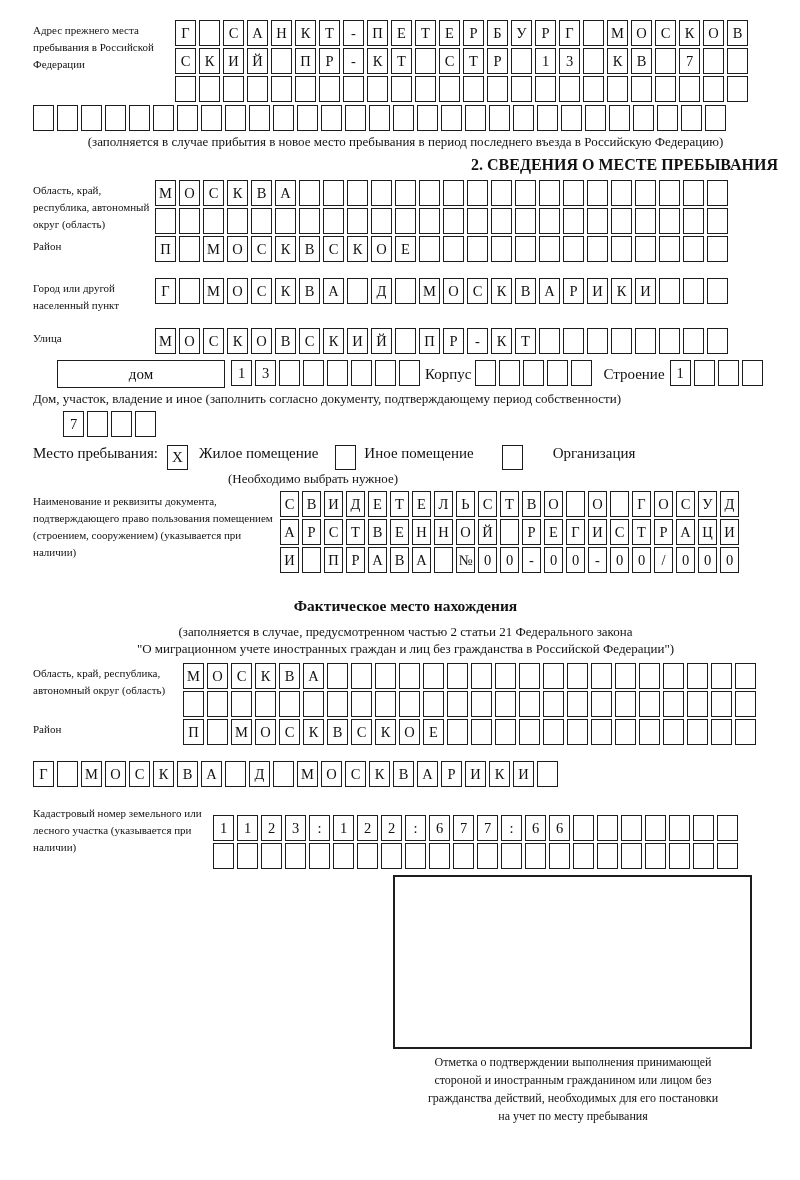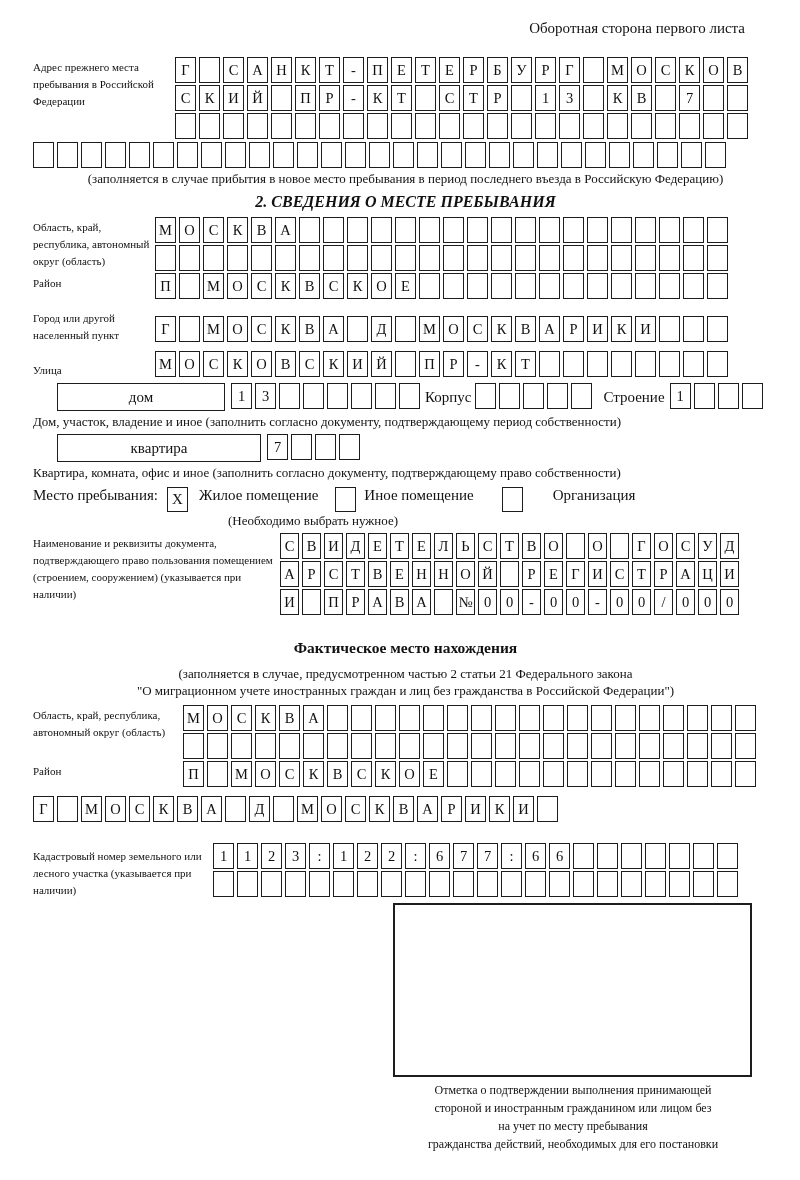--- a/index.html
+++ b/index.html
@@ -28,51 +28,50 @@
     flex:0 0 auto;width:21px;height:26px;box-sizing:border-box;
     border:1.6px solid #1d1d1d;margin-right:3px;background:#fff;
     display:flex;align-items:center;justify-content:center;
     font-size:14.5px;font-family:"Liberation Serif","DejaVu Serif",serif;
   }
   .tight .cl{width:19px;margin-right:3px;}
   .fullrow{margin-top:1px;}
   .note{font-size:13px;line-height:17px;}
   .center{text-align:center;}
   .w-full{width:745px;}
-  .h2{width:745px;text-align:center;font-weight:bold;font-size:16px;margin:6px 0 6px 0;font-style:italic;}
+  .h2{width:745px;text-align:right;font-weight:bold;font-size:16px;margin:6px 0 6px 0;}
   .h3{width:745px;text-align:center;font-weight:bold;font-size:15.5px;margin:22px 0 8px 0;}
   .houserow{display:flex;align-items:flex-end;margin-top:4px;padding-left:24px;}
   .wbox{
     box-sizing:border-box;border:1.6px solid #1d1d1d;height:28px;
     display:flex;align-items:center;justify-content:center;font-size:15px;
   }
   .wb168{width:168px;}
   .wb204{width:204px;}
   .inline-lbl{font-size:15px;line-height:28px;flex:0 0 auto;}
   .stayrow{display:flex;align-items:flex-start;margin-top:6px;font-size:15px;}
   .chk{
     flex:0 0 auto;width:21px;height:25px;box-sizing:border-box;
     border:1.6px solid #1d1d1d;display:flex;align-items:center;justify-content:center;
     font-size:15px;
   }
   .stamp-box{
     box-sizing:border-box;width:359px;height:174px;border:2px solid #1d1d1d;
     margin-left:360px;margin-top:4px;background:#fff;
   }
   .stamp-caption{width:390px;margin-left:345px;margin-top:4px;text-align:center;font-size:12px;line-height:18px;}
-  .mt2{margin-top:7px;align-items:flex-end;} .mt4{margin-top:4px;}
+  .mt2{margin-top:14px;} .mt4{margin-top:4px;}
   .notes-block{margin:2px 0 4px 0;}
   .cells-offset{margin-top:12px;}
 </style>
 </head>
 <body>
 
 <div class="page">
 
-  <div class="hdr-note">Оборотная сторона первого листа</div>
 
   <div class="frow">
     <div class="flabel w142">Адрес прежнего места пребывания в Российской Федерации</div>
     <div class="cellcol">
       <div class="cellrow">
           <div class="cl">Г</div>
           <div class="cl"></div>
           <div class="cl">С</div>
           <div class="cl">А</div>
           <div class="cl">Н</div>
@@ -357,29 +356,27 @@
     <div class="cellrow">
         <div class="cl">1</div>
         <div class="cl"></div>
         <div class="cl"></div>
         <div class="cl"></div>
       </div>
   </div>
   <div class="note notes-block">Дом, участок, владение и иное (заполнить согласно документу, подтверждающему период собственности)</div>
 
   <div class="houserow">
-    <div class="wbox wb204">квартира</div>
     <div class="cellrow" style="margin-left:6px;">
         <div class="cl">7</div>
         <div class="cl"></div>
         <div class="cl"></div>
         <div class="cl"></div>
       </div>
   </div>
-  <div class="note notes-block">Квартира, комната, офис и иное (заполнить согласно документу, подтверждающему право собственности)</div>
 
   <div class="stayrow">
     <span>Место пребывания:</span>
     <div class="chk" style="margin-left:9px;">X</div>
     <span style="margin-left:11px;">Жилое помещение</span>
     <div class="chk" style="margin-left:17px;"></div>
     <span style="margin-left:8px;">Иное помещение</span>
     <div class="chk" style="margin-left:28px;"></div>
     <span style="margin-left:30px;">Организация</span>
   </div>
@@ -630,17 +627,17 @@
           <div class="cl"></div>
           <div class="cl"></div>
         </div>
     </div>
   </div>
 
   <div class="stamp-box"></div>
   <div class="stamp-caption">
     <div>Отметка о подтверждении выполнения принимающей</div>
     <div>стороной и иностранным гражданином или лицом без</div>
+    <div>гражданства действий, необходимых для его постановки</div>
     <div>на учет по месту пребывания</div>
-    <div>гражданства действий, необходимых для его постановки</div>
   </div>
 
 </div>
 
 </body></html>

